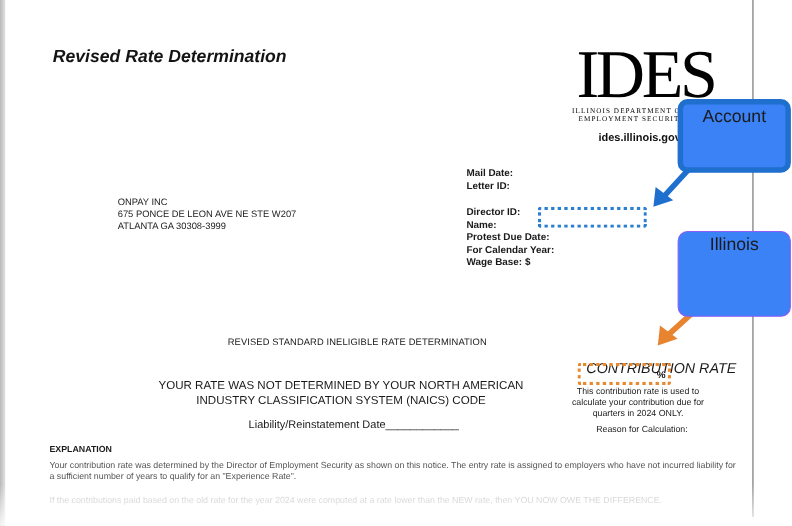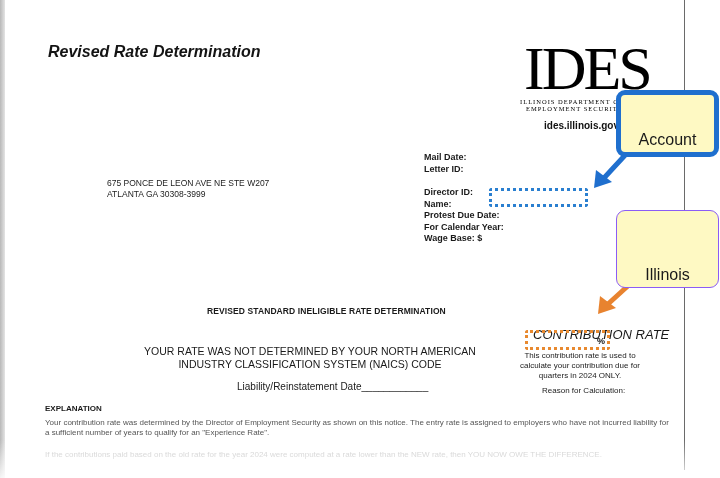--- a/index.html
+++ b/index.html
@@ -54,28 +54,28 @@
       position: absolute; left: 424px; top: 152px; font-size: 9px; font-weight: bold; line-height: 11.5px; color: #1a1a1a;
     }
     .info-block .spacer { height: 12px; }
 
     .acct-highlight {
       position: absolute; left: 489px; top: 188px; width: 99px; height: 19px;
       border: 3px dotted #2a7fd0; border-radius: 3px;
     }
 
     .sec-heading {
-      position: absolute; left: 207px; top: 306px; font-size: 8.5px; font-weight: bold; color: #1a1a1a; letter-spacing: 0.1px;
+      position: absolute; left: 207px; top: 306px; font-size: 8.5px; font-weight: normal; color: #1a1a1a; letter-spacing: 0.1px;
     }
     .naics {
       position: absolute; left: 140px; top: 345px; width: 340px; text-align: center;
       font-size: 10.5px; line-height: 13px; color: #1a1a1a;
     }
     .liability {
-      position: absolute; left: 226px; top: 381px; font-size: 10px; color: #1a1a1a; margin-left: 11px;
+      position: absolute; left: 226px; top: 381px; font-size: 10px; color: #1a1a1a;
     }
 
     .contrib-label {
       position: absolute; left: 533px; top: 327px; font-size: 13px; color: #1a1a1a; font-style: italic;
     }
     .rate-highlight {
       position: absolute; left: 525px; top: 330px; width: 85px; height: 20px;
       border: 3px dotted #e8892f; border-radius: 3px;
     }
     .rate-pct {
@@ -94,22 +94,22 @@
     }
     .explanation-text {
       position: absolute; left: 45px; top: 418px; width: 630px; font-size: 8px; line-height: 10px; color: #555;
     }
     .explanation-faded {
       position: absolute; left: 45px; top: 450px; width: 630px; font-size: 8px; line-height: 10px; color: #c8c8c8;
     }
 
     
     .callout {
-      position: absolute; background: #fef9c3; border-radius: 9px;
-      display: flex; align-items: flex-end; justify-content: center; text-align: center;
+      position: absolute; background: #3b82f6; border-radius: 9px;
+      display: flex; align-items: flex-start; justify-content: center; text-align: center;
       font-size: 16px; line-height: 24px; color: #1a1a1a;
     }
     .callout-blue { left: 616px; top: 90px; width: 103px; height: 67px; border: 5px solid #1f6fce; }
     .callout-orange { left: 616px; top: 210px; width: 103px; height: 78px; border: 1px solid #8b5cf6; }
 
     .arrows { position: absolute; left: 0; top: 0; width: 720px; height: 478px; pointer-events: none; }
   </style>
 </head>
 <body>
 
@@ -120,20 +120,21 @@
 <div class="doc-title">Revised Rate Determination</div>
 
 <div class="logo">
   <div class="logo-letters">IDES</div>
   <div class="logo-sub1">ILLINOIS DEPARTMENT OF</div>
   <div class="logo-sub2">EMPLOYMENT SECURITY</div>
   <div class="logo-url">ides.illinois.gov</div>
 </div>
 
 <div class="address">
+  <div>ONPAY INC</div>
   <div>675 PONCE DE LEON AVE NE STE W207</div>
   <div>ATLANTA GA  30308-3999</div>
 </div>
 
 <div class="info-block">
   <div>Mail Date:</div>
   <div>Letter ID:</div>
   <div class="spacer"></div>
   <div>Director ID:</div>
   <div>Name:</div>

